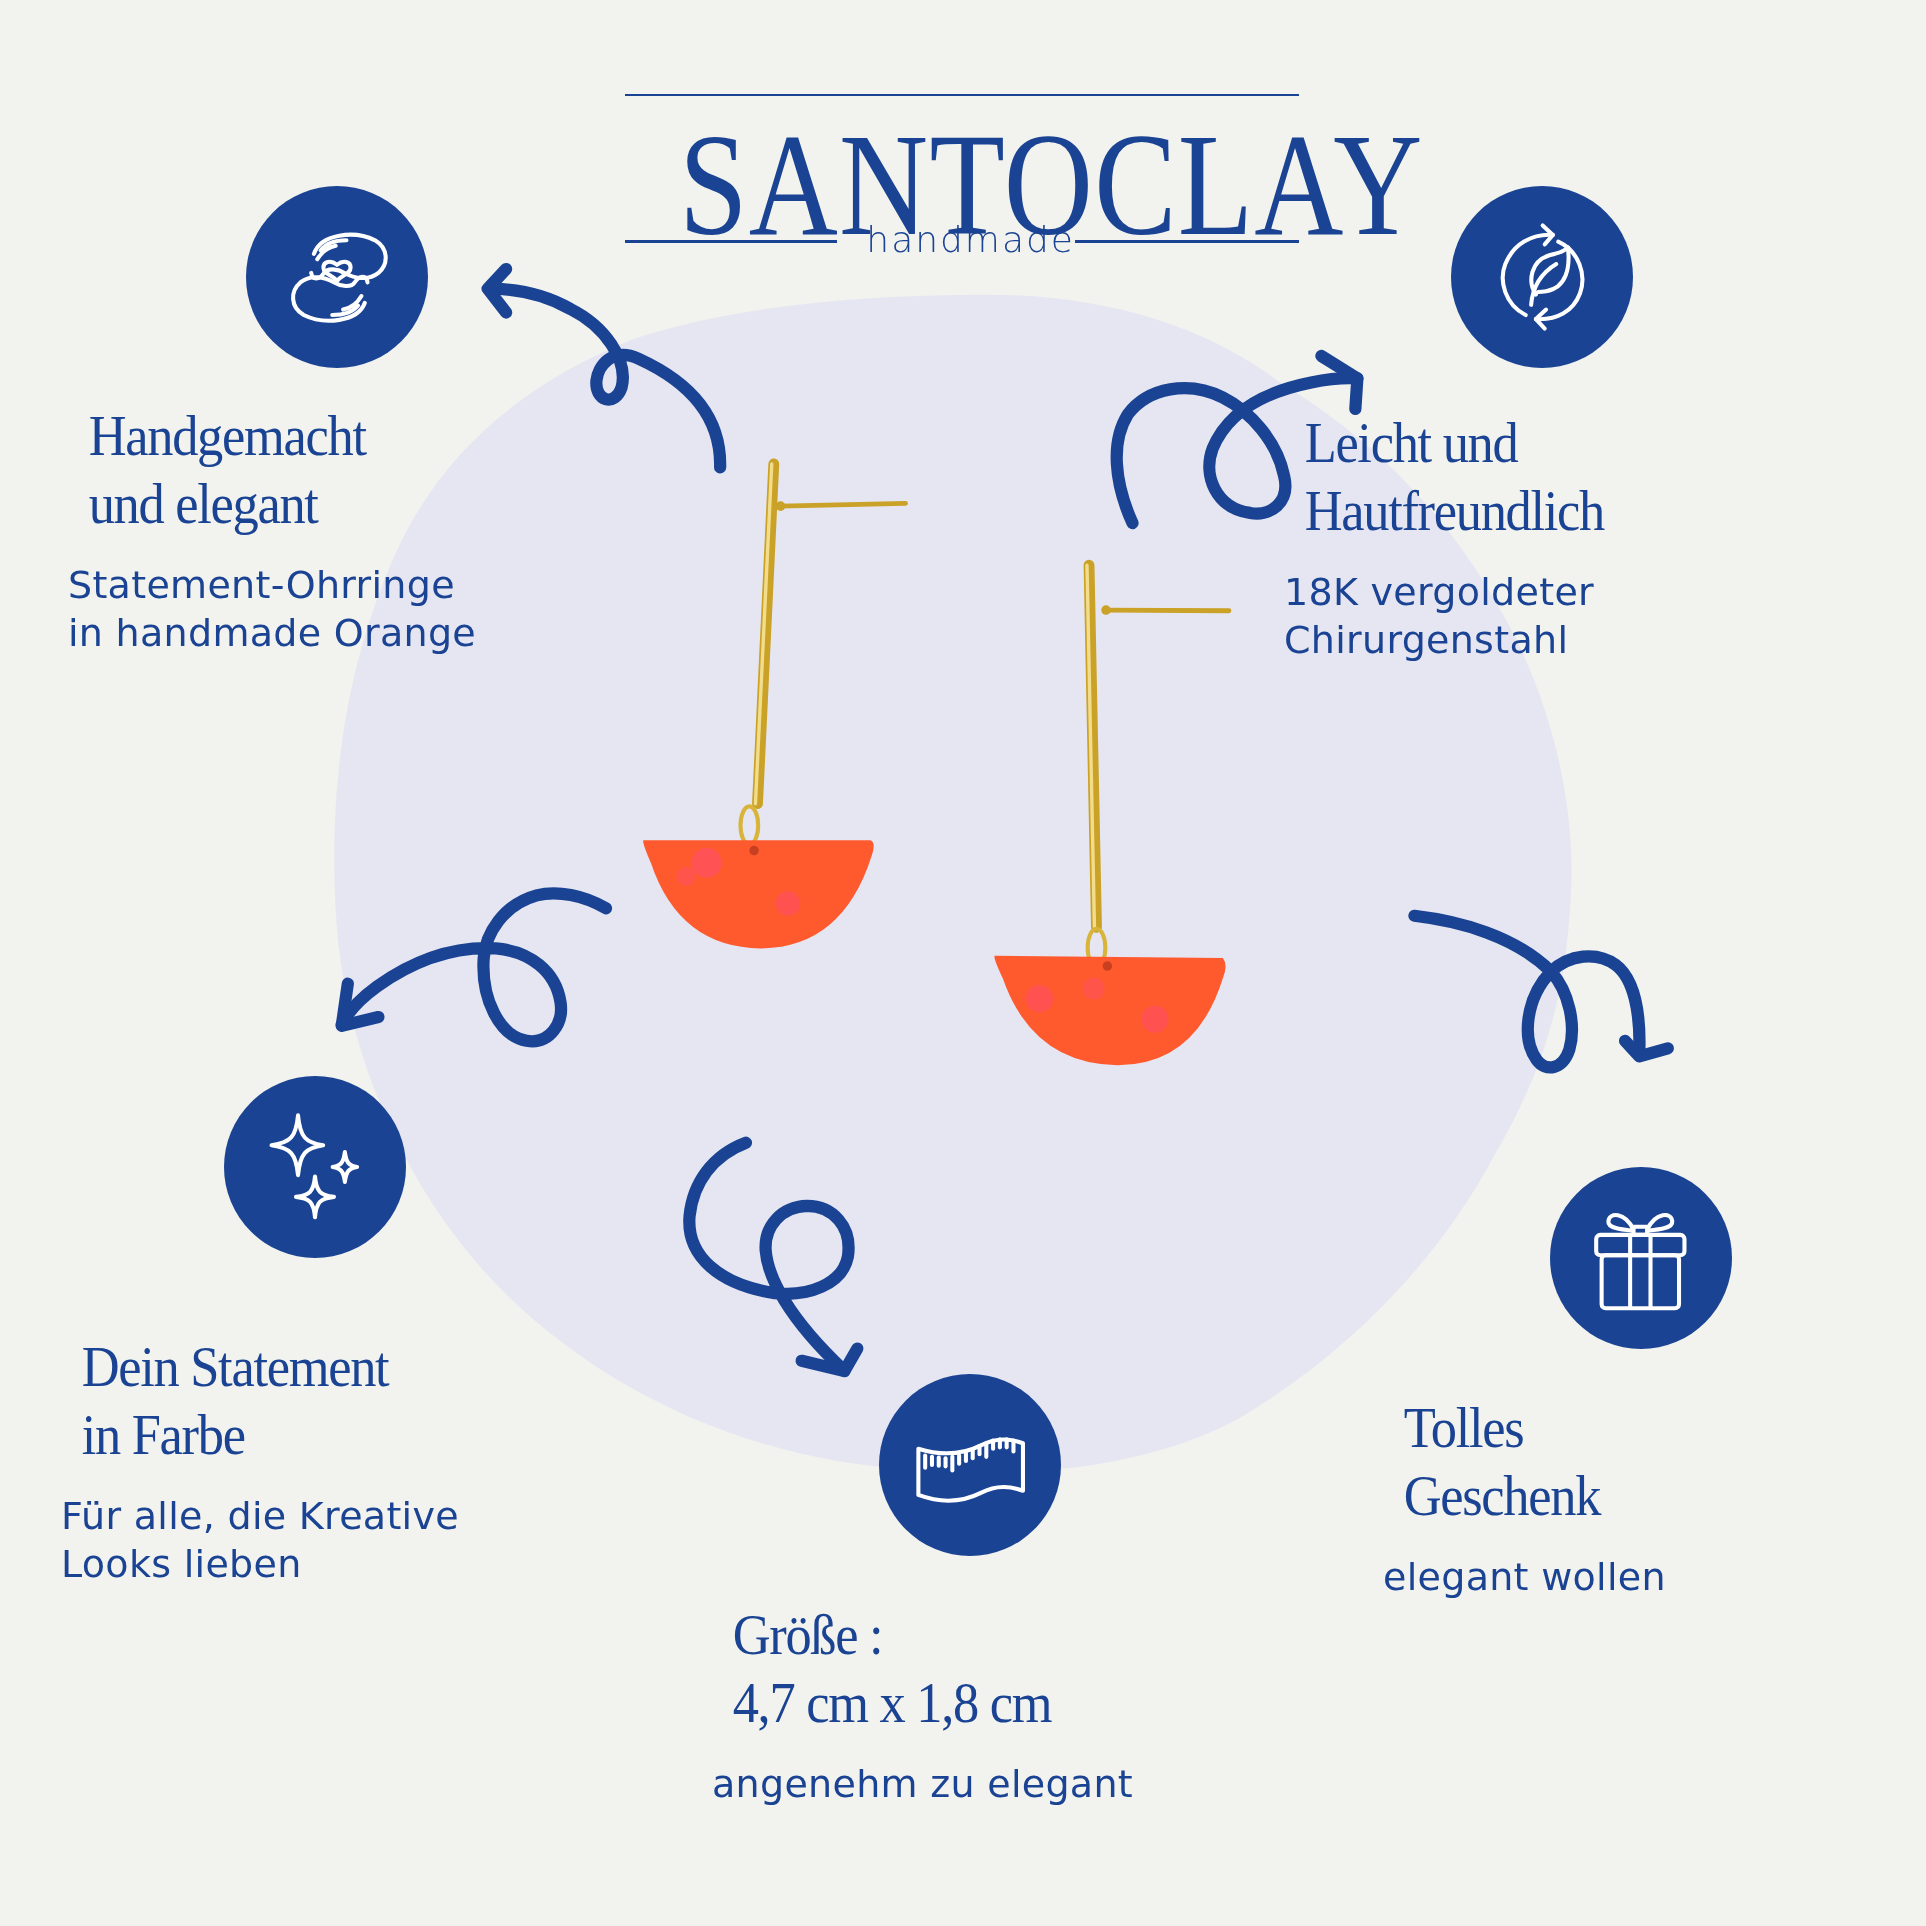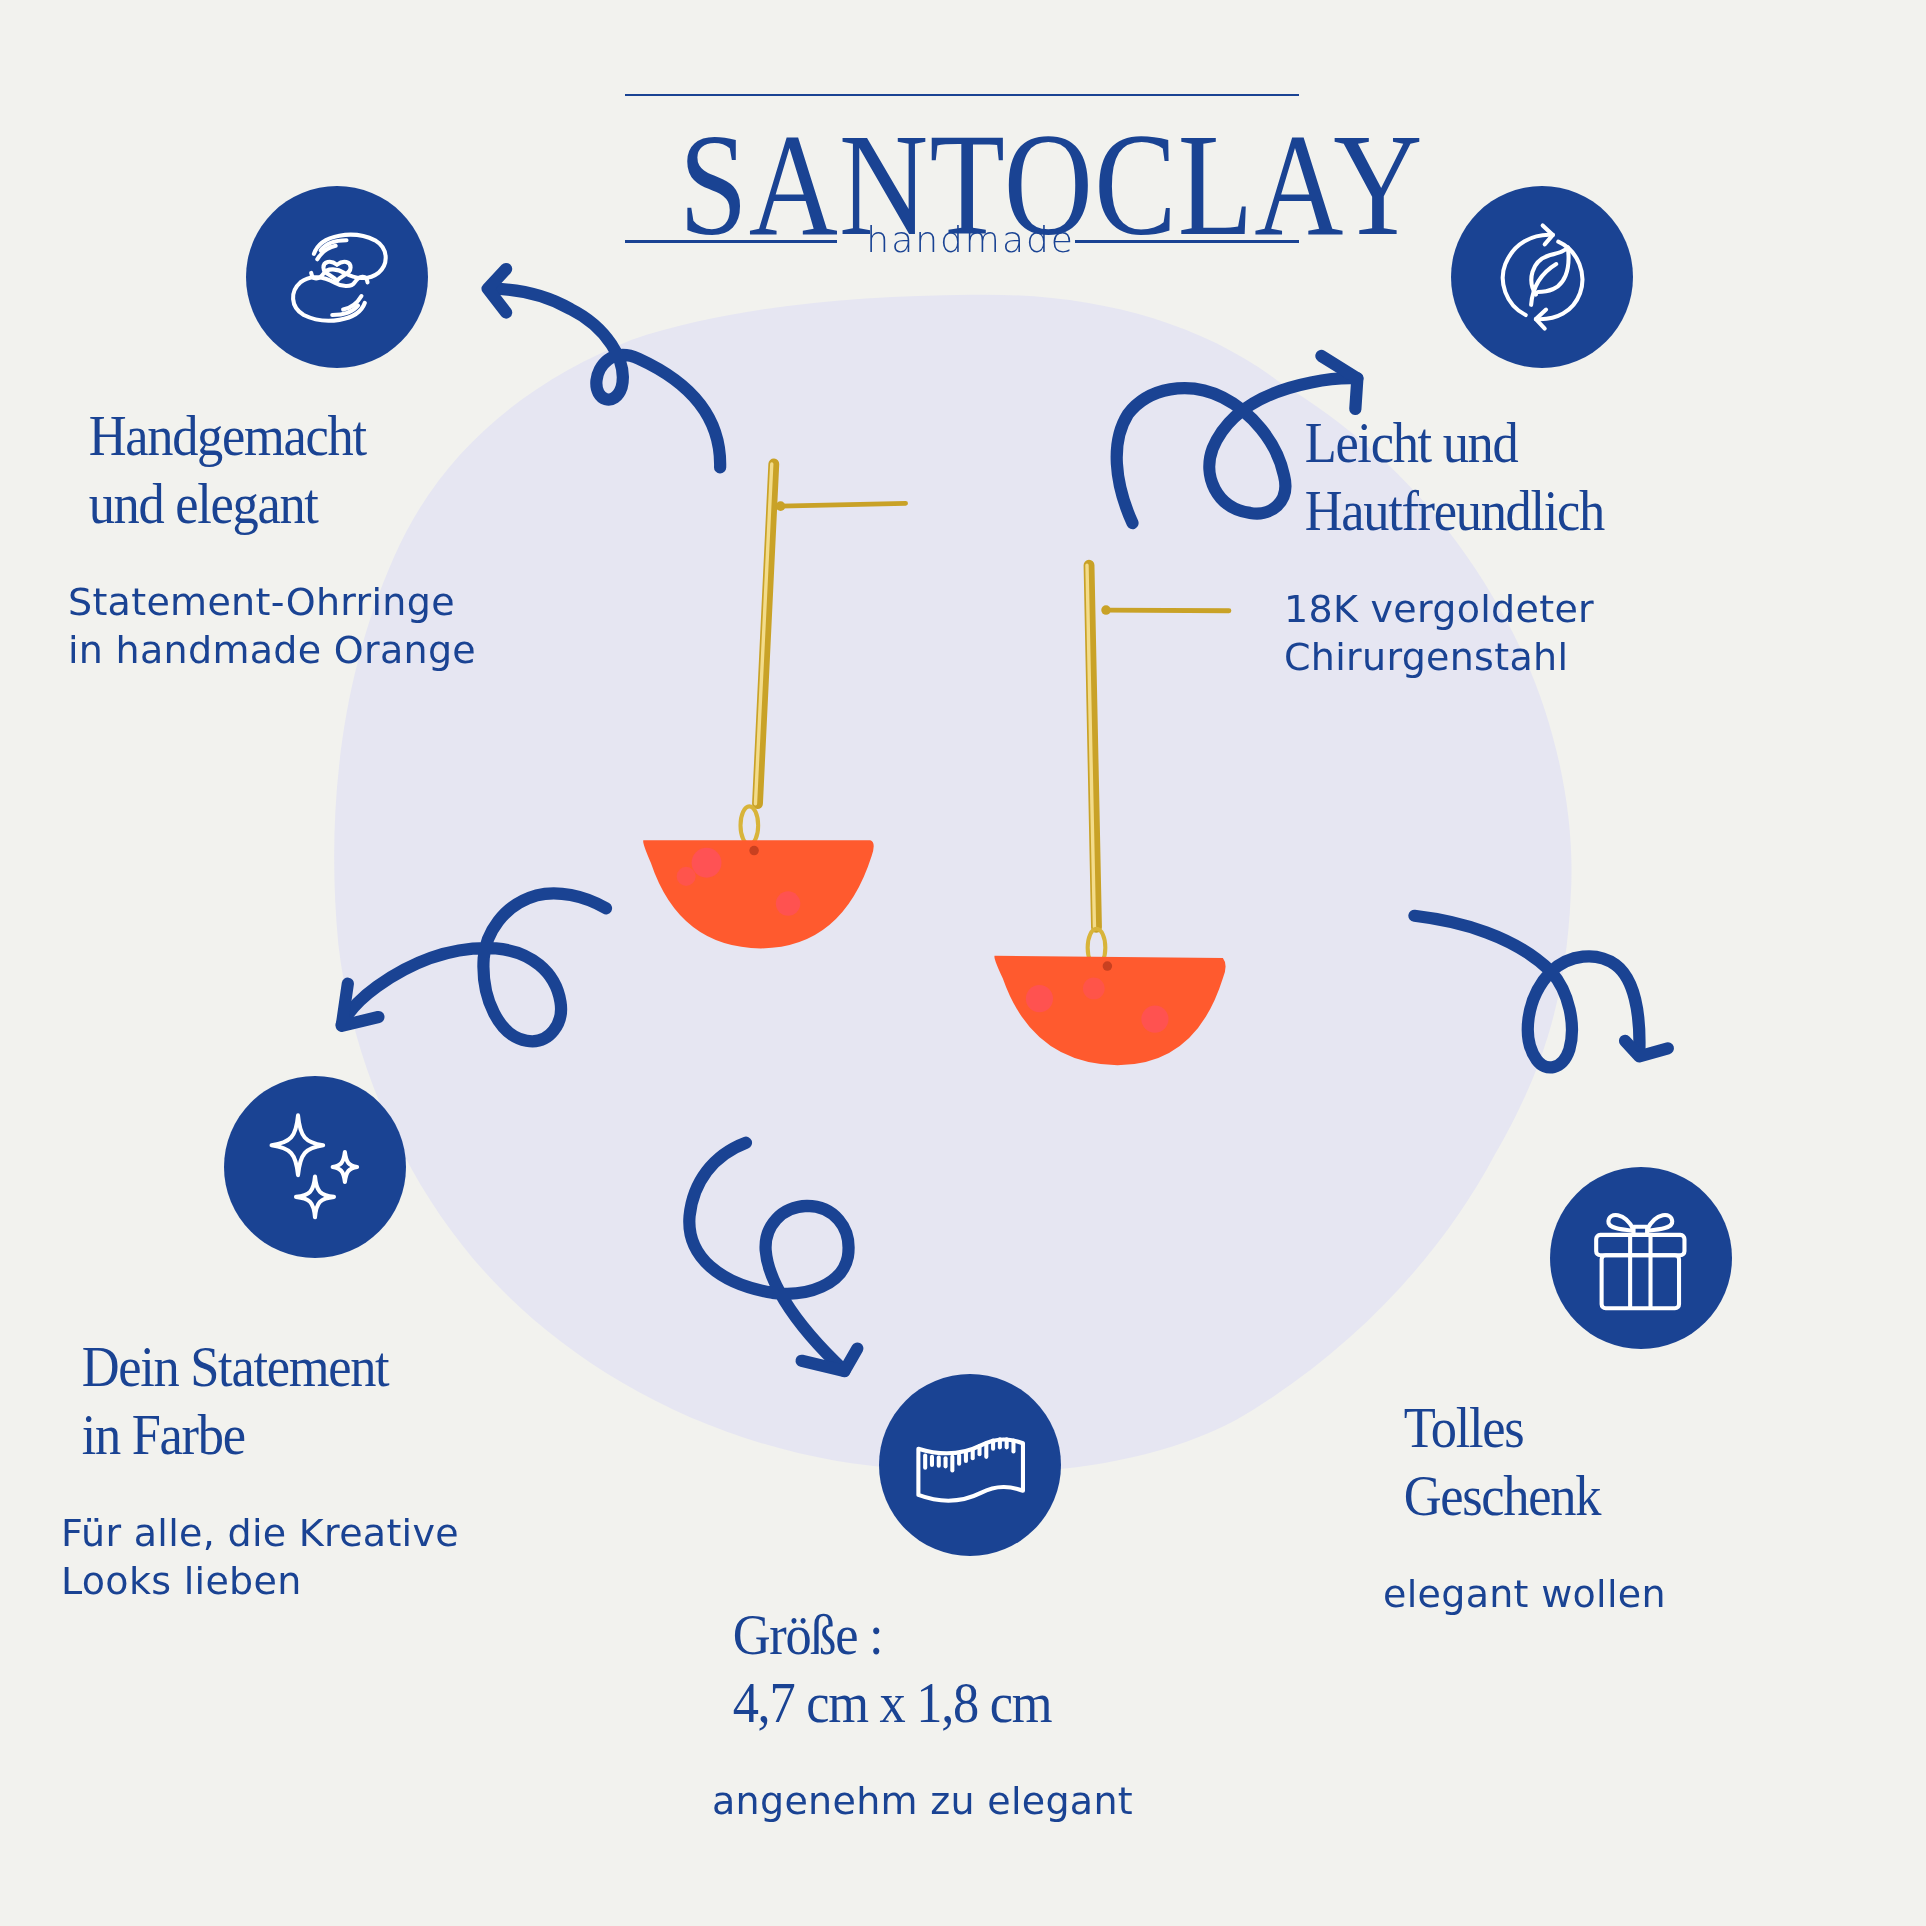--- a/index.html
+++ b/index.html
@@ -14,21 +14,21 @@
   .logo .rule-right { position: absolute; right: 0; top: 164px; width: 224px; height: 2.7px; background: #1A4393; }
   .logo .tagline { position: absolute; left: 212px; width: 238px; top: 143px; text-align: right;
     font-family: "DejaVu Sans", sans-serif; font-size: 36px; font-weight: 300; color: #1A4393; letter-spacing: 2px; }
 
   .circle { position: absolute; width: 182px; height: 182px; border-radius: 50%; background: #1A4393; }
   .circle svg { position: absolute; left: 0; top: 0; width: 182px; height: 182px; }
 
   .feature { position: absolute; text-align: left; color: #1A4393; }
   .feature .title { font-family: "Liberation Serif", "DejaVu Serif", serif; font-size: 57px; line-height: 68px;
     letter-spacing: -1.4px; transform: scaleX(0.92); }
-  .feature .desc { font-family: "DejaVu Sans", sans-serif; font-size: 38px; line-height: 48px; margin-top: 40px; letter-spacing: 0.3px; }
+  .feature .desc { font-family: "DejaVu Sans", sans-serif; font-size: 38px; line-height: 48px; margin-top: 23px; letter-spacing: 0.3px; }
   .feature .title span, .feature .desc span { display: block; white-space: nowrap; }
 </style>
 </head>
 <body>
 
 <svg class="layer" viewBox="0 0 2835 2835" xmlns="http://www.w3.org/2000/svg">
   <path fill="#E6E6F2" d="M1428 434 C1600 430 1760 470 1880 560 C2010 640 2120 740 2210 900 C2290 1040 2320 1200 2312 1320 C2305 1470 2270 1580 2200 1700 C2120 1850 1990 1990 1820 2090 C1650 2180 1420 2180 1230 2150 C1030 2115 860 2020 740 1900 C610 1770 520 1580 498 1390 C480 1200 500 1000 580 820 C650 660 780 560 930 500 C1080 450 1260 436 1428 434 Z"></path>
 
   <g fill="none" stroke="#1A4393" stroke-width="18" stroke-linecap="round" stroke-linejoin="round">
 

